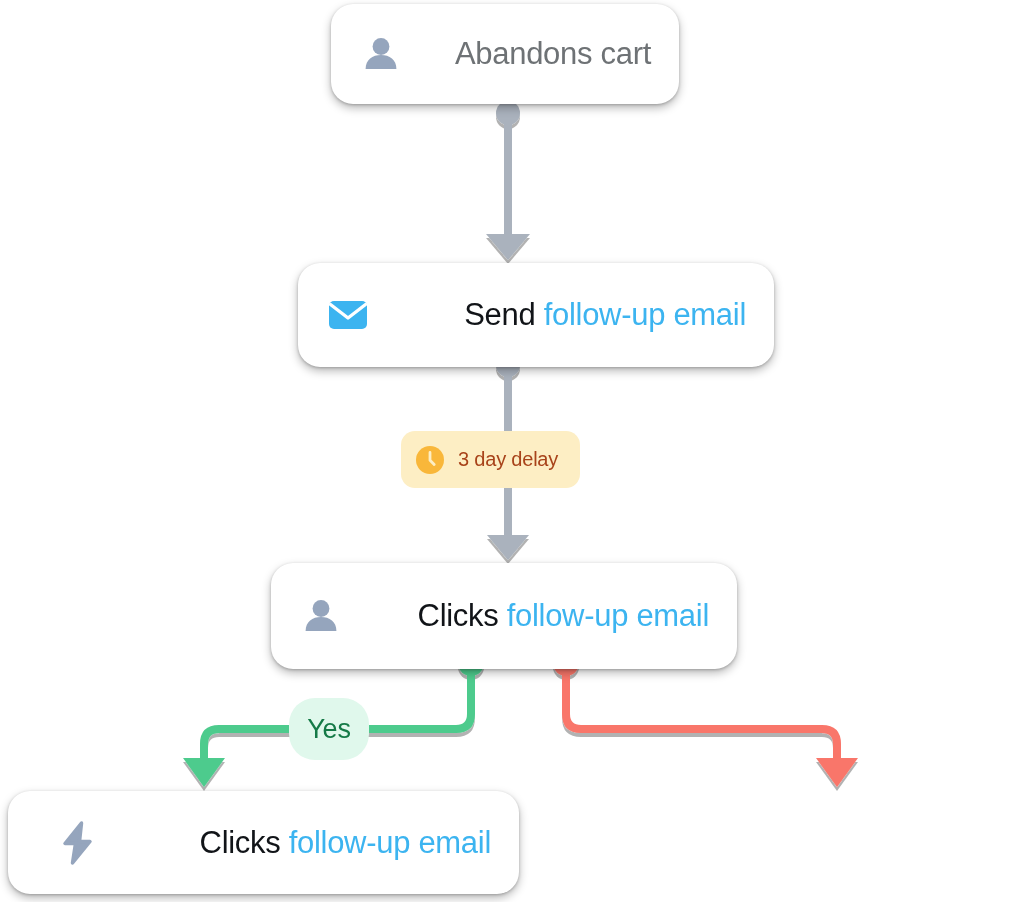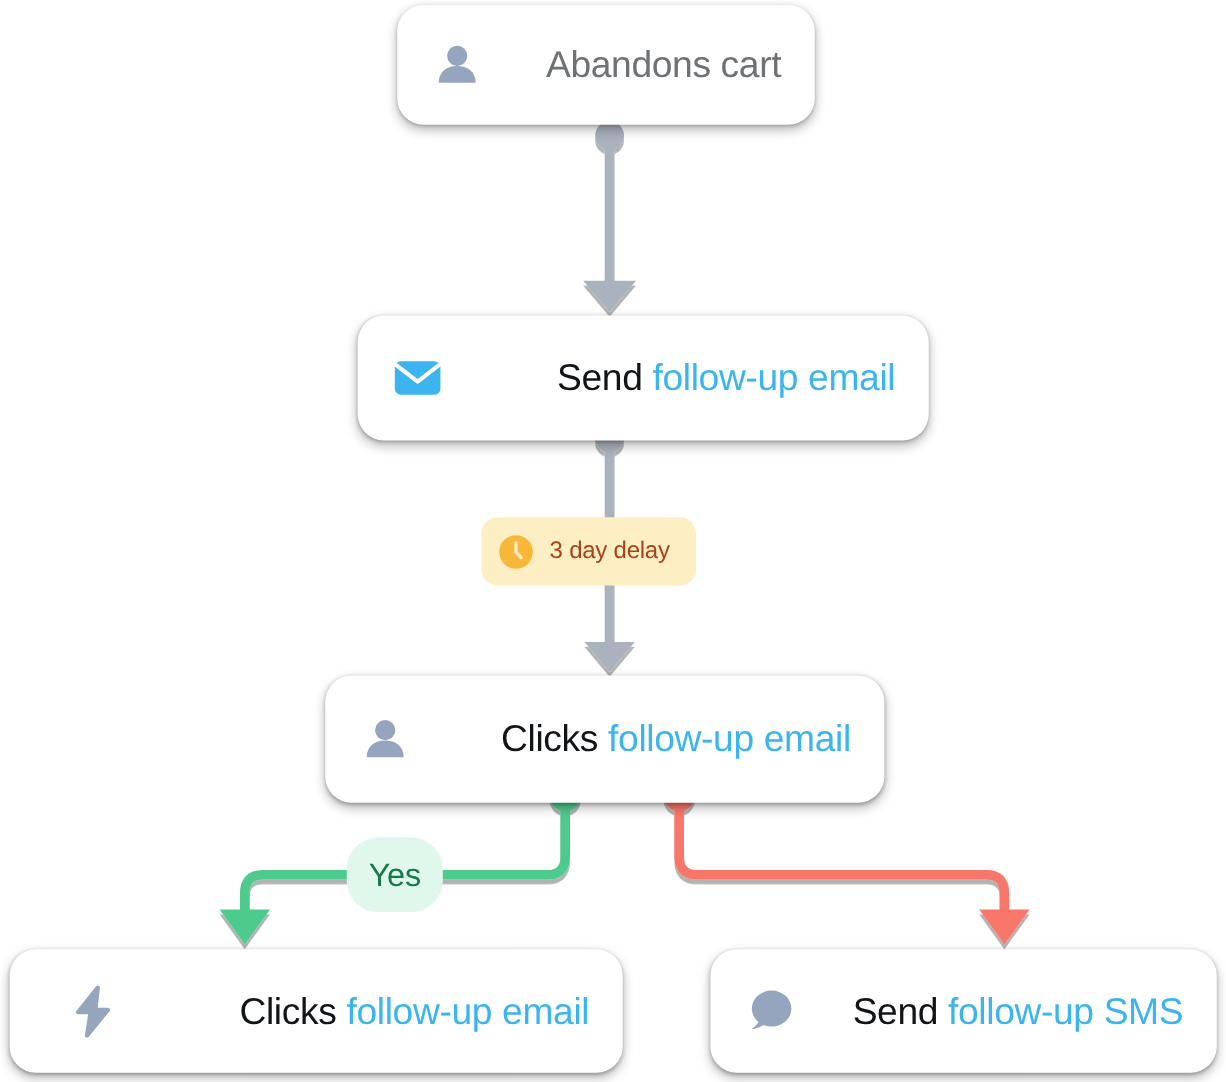--- a/index.html
+++ b/index.html
@@ -215,25 +215,14 @@
     <span class="icon-slot">
       <svg width="40" height="44" viewBox="0 0 40 44">
         <path d="M23.5 2 L7 22.5 L17.5 22.5 L14.5 42 L32 20.5 L21.5 20.5 Z" fill="#95a5bd" stroke="#95a5bd" stroke-width="3.5" stroke-linejoin="round"></path>
       </svg>
     </span>
     <span class="label">
       <span class="plain">Clicks </span><span class="accent">follow-up email</span>
     </span>
   </div>
 
-  <div class="node" id="node-send-sms">
-    <span class="icon-slot">
-      <svg width="44" height="42" viewBox="0 0 44 42">
-        <ellipse cx="23" cy="18.5" rx="16.5" ry="15" fill="#95a5bd"></ellipse>
-        <path d="M13 28 C11 32 8.5 34.5 6 35.5 C10.5 35.5 15 33.5 17.5 31 Z" fill="#95a5bd"></path>
-      </svg>
-    </span>
-    <span class="label">
-      <span class="plain">Send </span><span class="accent">follow-up SMS</span>
-    </span>
-  </div>
 
 </div>
 
 </body></html>

